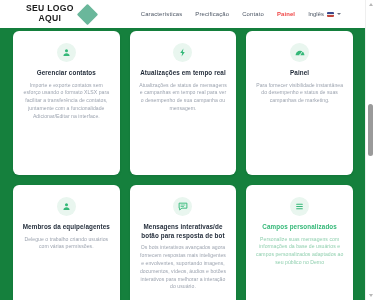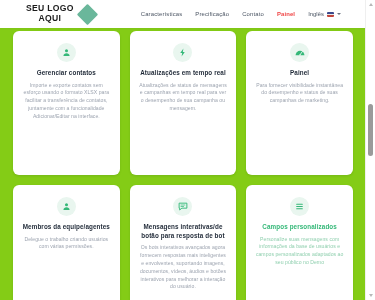--- a/index.html
+++ b/index.html
@@ -2,21 +2,21 @@
 <html><head>
 <meta charset="utf-8">
 <style>
   html,body{margin:0;padding:0;}
   body{
     width:375px;height:300px;overflow:hidden;
     background:#f1f2f4;
     font-family:"Liberation Sans",sans-serif;
     -webkit-font-smoothing:antialiased;
   }
-  .page{position:relative;width:375px;height:300px;overflow:hidden;background:#84cc16;}
+  .page{position:relative;width:375px;height:300px;overflow:hidden;background:#15803d;}
 
   
   .scroll-area{position:absolute;top:0;left:0;width:366px;height:300px;overflow:hidden;}
   .grid{
     position:absolute;left:0;top:-46px;width:366px;
     display:flex;flex-wrap:wrap;
     padding:0 8px;
     box-sizing:border-box;
   }
   .cell{width:33.333%;box-sizing:border-box;padding:5px 5px;}

